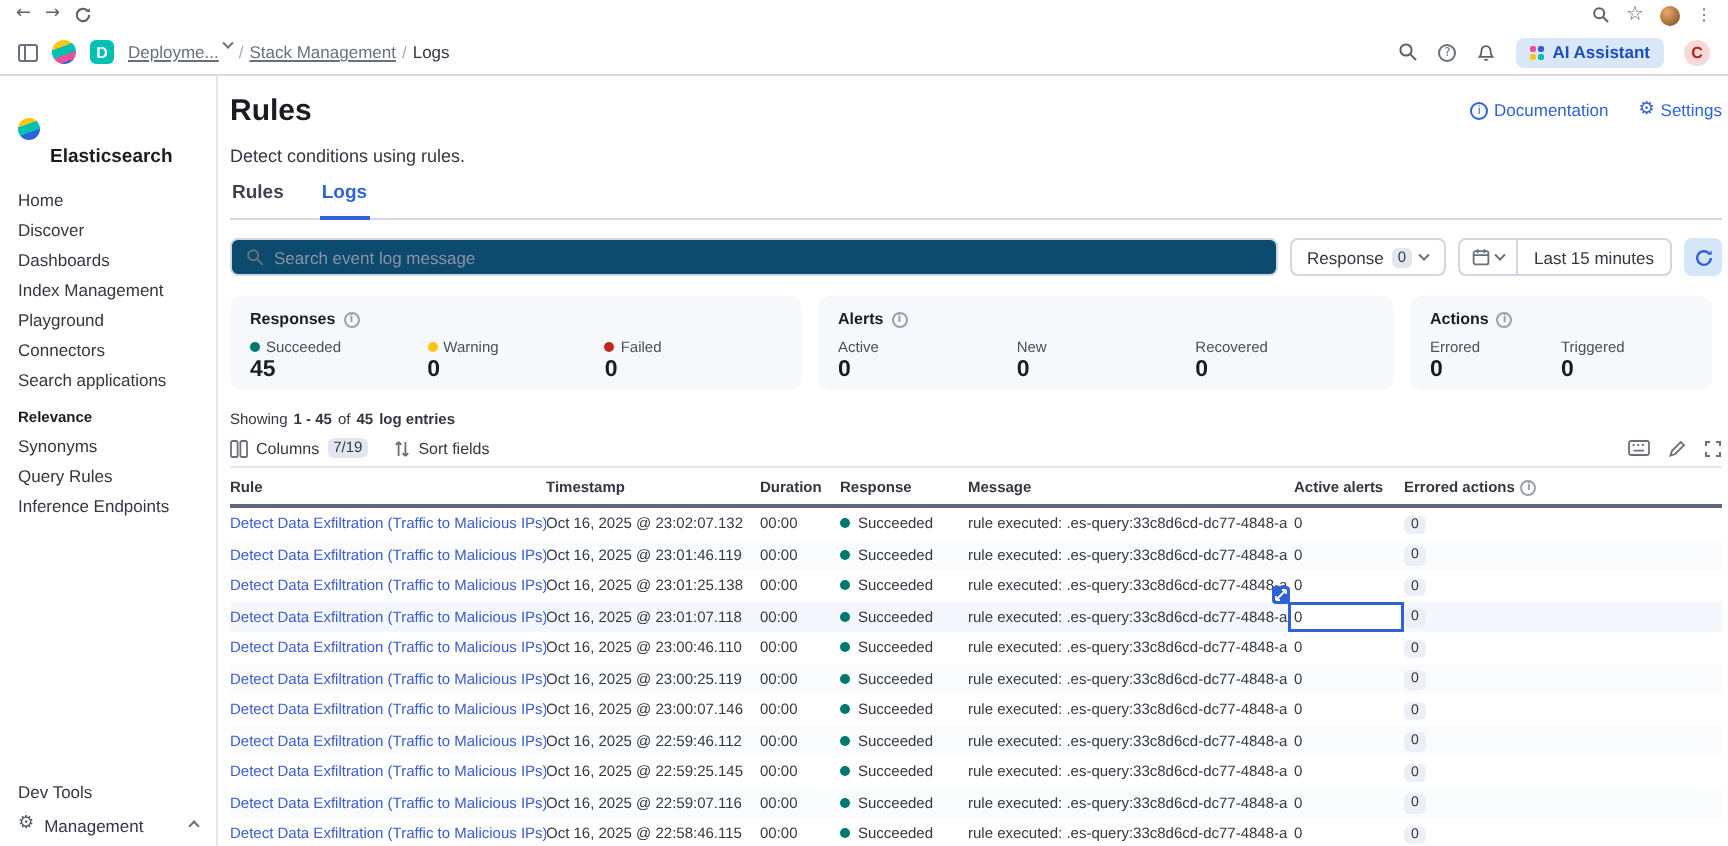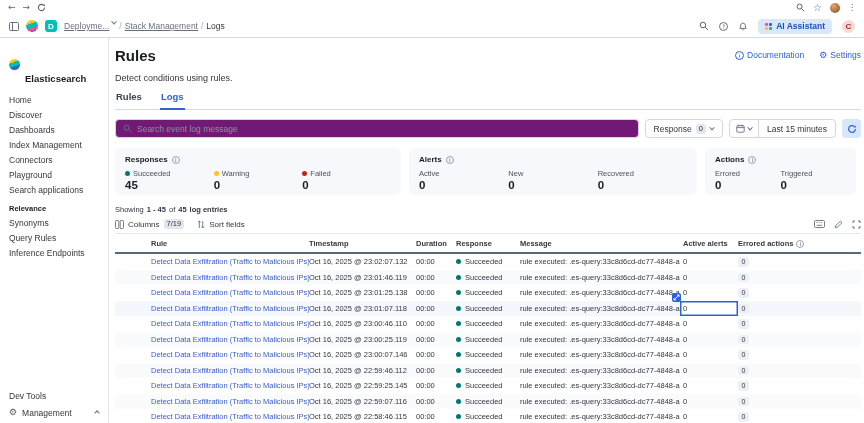--- a/index.html
+++ b/index.html
@@ -50,21 +50,21 @@
   .head-links { display:flex; gap:15px; margin-top:3px; }
   .hlink { display:flex; align-items:center; gap:3px; color:#2f62d8; font-size:8.5px; }
   .hlink .circ-ico { border-color:#2f62d8; color:#2f62d8; }
   .subtitle { font-size:9px; margin-top:9px; color:#343741; }
   .tabs { display:flex; gap:17px; margin-top:8px; border-bottom:1px solid #d3dae6; }
   .tab { font-size:9.5px; font-weight:700; padding:0 1px 6px; color:#3d4350; }
   .tab.active { color:#2f62d8; border-bottom:2px solid #2f62d8; margin-bottom:-1px; }
 
   
   .filter-row { display:flex; gap:6px; margin-top:9px; height:19px; }
-  .search-box { flex:1; border:1px solid #cfd7e2; border-radius:4px; background:#701a75; display:flex; align-items:center; gap:5px; padding:0 7px; color:#8b93a3; font-size:8.5px; }
+  .search-box { flex:1; border:1px solid #cfd7e2; border-radius:4px; background:#0c4a6e; display:flex; align-items:center; gap:5px; padding:0 7px; color:#8b93a3; font-size:8.5px; }
   .btn { border:1px solid #cfd7e2; border-radius:4px; background:#fff; display:flex; align-items:center; font-size:8.5px; color:#343741; }
   .response-btn { gap:4px; padding:0 8px; }
   .count-badge { background:#e2e7ef; border-radius:3px; font-size:7.5px; padding:0 3px; line-height:10px; color:#343741; }
   .date-cal { display:flex; align-items:center; gap:3px; padding:0 6px; border-right:1px solid #cfd7e2; height:100%; color:#69707d; }
   .date-label { padding:0 8px; display:flex; align-items:center; white-space:nowrap; }
   .refresh-btn { width:19px; background:#d6e7f9; border-radius:4px; border:none; display:flex; align-items:center; justify-content:center; }
 
   
   .stats-row { display:flex; gap:8px; margin-top:10px; }
   .panel { background:#f6f8fc; border-radius:6px; padding:7px 10px; height:47px; }
@@ -82,21 +82,21 @@
   .table-meta span { margin-right:3px; }
   .bold { font-weight:700; }
   .grid-toolbar { display:flex; align-items:center; gap:13px; margin-top:5px; font-size:8px; color:#343741; padding-bottom:4px; border-bottom:1px solid #e2e7ef; }
   .tool { display:flex; align-items:center; gap:4px; }
   .toolbar-right { margin-left:auto; display:flex; gap:9px; align-items:center; }
   .grid-header { display:flex; font-size:7.5px; font-weight:700; color:#343741; padding:5px 0 4px; border-bottom:2px solid #5d6878; }
   .grid-header > div { display:flex; align-items:center; gap:3px; }
   .grid-row { display:flex; height:15.5px; align-items:center; font-size:7.5px; }
   .grid-row.alt { background:#fafbfd; }
   .grid-row.focused-row { background:#f4f7fb; }
-  .c0{width:158px;margin-left:36px;} .c1{width:107px;} .c2{width:40px;} .c3{width:64px;} .c4{width:160px;} .c5{width:58px; padding-left:3px;} .c6{width:86px;}
+  .c0{width:158px;} .c1{width:107px;} .c2{width:40px;} .c3{width:64px;} .c4{width:160px;} .c5{width:58px; padding-left:3px;} .c6{width:86px;}
   .cell { white-space:nowrap; overflow:hidden; padding-right:6px; }
   .rule-link { color:#3a5ccc; }
   .resp-dot { width:5px; height:5px; border-radius:50%; background:#007871; display:inline-block; margin-right:4px; flex-shrink:0; }
   .resp-cell { display:flex; align-items:center; }
   .badge0 { display:inline-block; background:#eceff5; border-radius:3px; padding:0 3.5px; font-size:7px; line-height:9.5px; color:#343741; }
   .cell-focused { position:relative; box-shadow:inset 0 0 0 1.5px #2f62d8; background:#fff; height:15.5px; display:flex; align-items:center; overflow:visible; }
   .expand-btn { position:absolute; left:-8px; top:-8px; width:9px; height:9px; background:#2f62d8; border-radius:2px; display:flex; align-items:center; justify-content:center; }
 </style>
 </head>
 <body>
@@ -165,22 +165,22 @@
   <div class="sidebar">
     <div class="sb-head">
       <span class="sb-logo"></span>
       <span class="sb-title">Elasticsearch</span>
     </div>
     <div id="sb-groups">
         <div class="sb-item">Home</div>
         <div class="sb-item">Discover</div>
         <div class="sb-item">Dashboards</div>
         <div class="sb-item">Index Management</div>
+        <div class="sb-item">Playground</div>
         <div class="sb-item">Connectors</div>
-        <div class="sb-item">Playground</div>
         <div class="sb-item">Search applications</div>
         <div class="sb-section">Relevance</div>
         <div class="sb-item">Synonyms</div>
         <div class="sb-item">Query Rules</div>
         <div class="sb-item">Inference Endpoints</div>
       </div>
     <div class="sb-footer">
       <div class="sb-foot-row">
         <span>Dev Tools</span>
       </div>

